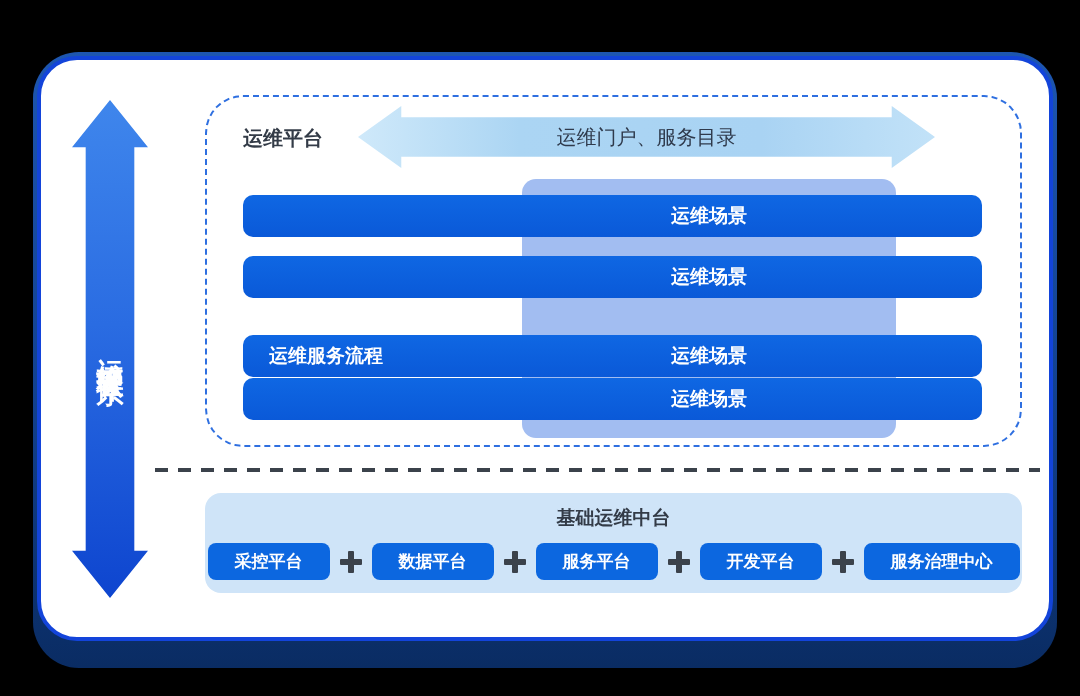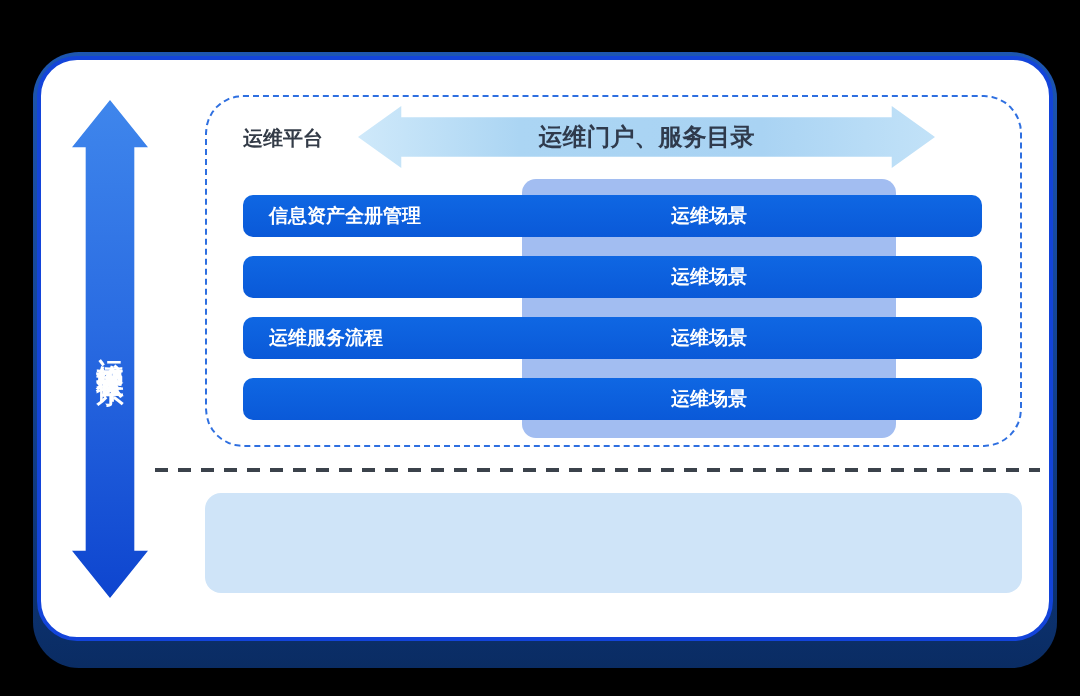--- a/index.html
+++ b/index.html
@@ -42,21 +42,21 @@
   }
 
   
   .h-arrow {
     position: absolute; left: 358px; top: 106px; width: 577px; height: 62px;
     background: linear-gradient(90deg, #cfe9fa 0%, #abd5f3 28%, #a9d3f3 70%, #c2e2f8 100%);
     clip-path: polygon(0% 50%, 7.5% 0%, 7.5% 18%, 92.5% 18%, 92.5% 0%,
                        100% 50%, 92.5% 100%, 92.5% 82%, 7.5% 82%, 7.5% 100%);
     display: flex; align-items: center; justify-content: center;
   }
-  .h-arrow-text { font-size: 24px; font-weight: 700; color: #2f3a4c; }
+  .h-arrow-text { font-size: 20px; font-weight: 400; color: #2f3a4c; }
 
   
   .scene-panel {
     position: absolute; left: 522px; top: 179px; width: 374px; height: 259px;
     border-radius: 14px; background: #a2bdf1;
   }
 
   
   .bar {
     position: absolute; left: 243px; width: 739px; height: 42px;
@@ -115,32 +115,43 @@
   <div class="dashed-box"></div>
   <div class="platform-label">运维平台</div>
 
   <div class="h-arrow">
     <span class="h-arrow-text">运维门户、服务目录</span>
   </div>
 
   <div class="scene-panel"></div>
 
   <div class="bar" style="top:195px">
-    <span class="bar-label">信息资产全册管理</span>
     <span class="scene-label">运维场景</span>
   </div>
   <div class="bar" style="top:256px">
     <span class="scene-label">运维场景</span>
   </div>
-  <div class="bar" style="top:317px">
+  <div class="bar" style="top:335px">
     <span class="bar-label">运维服务流程</span>
     <span class="scene-label">运维场景</span>
   </div>
   <div class="bar" style="top:378px">
     <span class="scene-label">运维场景</span>
   </div>
 
   <div class="separator"></div>
 
   <div class="foundation">
+    <div class="foundation-title">基础运维中台</div>
+    <div class="foundation-row">
+      <span class="platform-btn">采控平台</span>
+      <span class="plus-icon"></span>
+      <span class="platform-btn">数据平台</span>
+      <span class="plus-icon"></span>
+      <span class="platform-btn">服务平台</span>
+      <span class="plus-icon"></span>
+      <span class="platform-btn">开发平台</span>
+      <span class="plus-icon"></span>
+      <span class="platform-btn">服务治理中心</span>
+    </div>
   </div>
 
 </div>
 
 </body></html>

